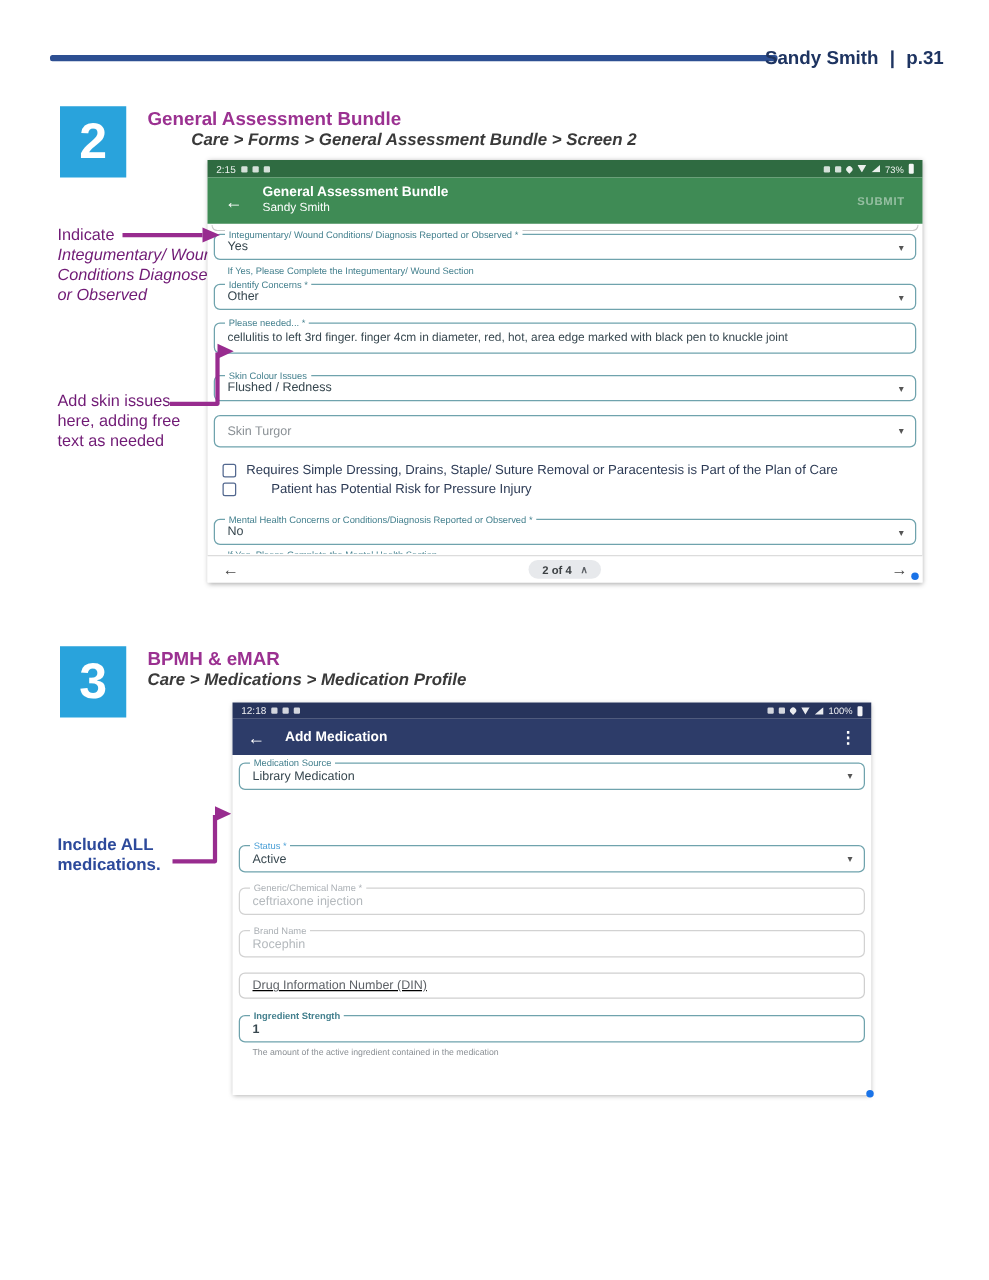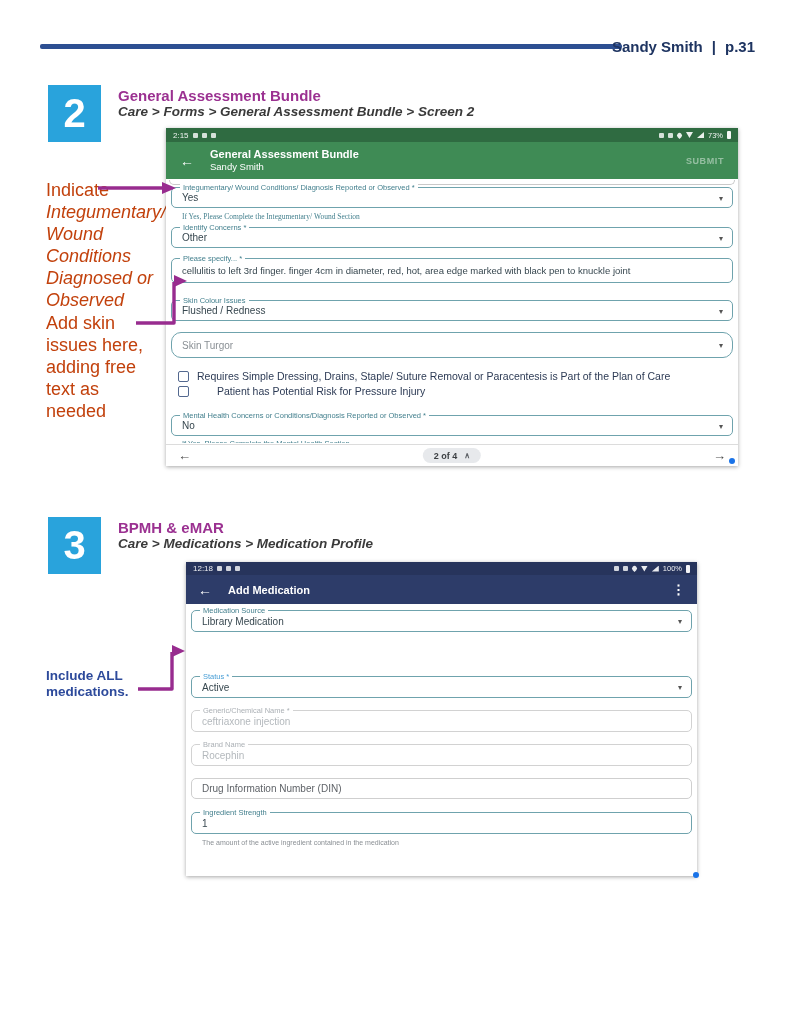--- a/index.html
+++ b/index.html
@@ -11,21 +11,21 @@
   .hr-line { position:absolute; left:40px; top:44px; width:582px; height:5px; background:#2d4f92; border-radius:2px; }
   .byline { position:absolute; right:36px; top:38px; font-size:15px; font-weight:700; color:#1e3461; display:flex; gap:9px; }
 
   
   .step-square { position:absolute; width:53px; height:57px; background:#29a3dc; color:#fff;
                  font-size:40px; font-weight:700; display:flex; align-items:center; justify-content:center; }
   .step-title { position:absolute; left:118px; font-size:15px; font-weight:700; color:#9b3191; }
   .step-crumb { position:absolute; left:118px; font-size:13.5px; font-style:italic; font-weight:600; color:#3a3a3a; }
 
   
-  .anno { position:absolute; font-size:18px; color:#c2410c; font-weight:500; line-height:1.22; }
+  .anno { position:absolute; font-size:13px; color:#701a75; font-weight:500; line-height:1.22; }
   .anno .ital { font-style:italic; }
   .anno.blue { color:#2d4a9b; font-weight:700; font-size:13.5px; }
   .arrow-svg { position:absolute; z-index:5; }
 
   
   .phone { position:absolute; background:#fff; box-shadow:0 1px 4px rgba(0,0,0,0.35); }
   .sbar { display:flex; align-items:center; padding:0 7px; font-size:8px; color:rgba(255,255,255,0.92); }
   .abar { display:flex; align-items:center; color:#fff; }
   .back { font-size:14px; }
   .abar-titles { line-height:1.18; }
@@ -56,21 +56,21 @@
   .fld { position:absolute; left:5px; right:5px; border:1px solid #6fa3ad; border-radius:5px; background:#fff; }
   .fld .lab { position:absolute; top:-5px; left:8px; font-size:7.5px; color:#44808e; background:#fff;
               padding:0 3px; white-space:nowrap; }
   .fld .val { font-size:10px; color:#37474f; padding:0 26px 0 10px; display:flex; align-items:center;
               height:100%; white-space:nowrap; overflow:hidden; }
   .fld .caret { position:absolute; right:9px; top:50%; transform:translateY(-50%); font-size:8px; color:#555; }
   .fld.gray { border-color:#d2d2d2; }
   .fld.gray .lab { color:#abb0b5; }
   .fld.gray .val { color:#b4b9bd; }
   .fld.ph .val { color:#8a9095; }
-  .fld.din { border-color:#cfcfcf; }
+  .fld.din { border-color:#cfcfcf;text-decoration:underline; }
   .fld.din .val { color:#5f6368; }
   .fld.bluelab .lab { color:#4a9fd6; }
   .fhelper { position:absolute; left:16px; font-size:7.5px; color:#44808e; white-space:nowrap; }
   .fhelper.clip { height:4px; overflow:hidden; }
   .fhelper.grayh { color:#8a8f94; font-size:7px; }
   .cutline { position:absolute; left:3px; right:3px; top:52px; height:5px;
              border:1px solid #c9c9c9; border-top:none; border-radius:0 0 5px 5px; }
 
   
   .cbrow { position:absolute; left:12px; display:flex; align-items:center; gap:8px; }
@@ -103,21 +103,21 @@
   <div class="byline">
     <span>Sandy Smith</span>
     <span>|</span>
     <span>p.31</span>
   </div>
 
   <div class="step-square" style="left:48px; top:85px;">
     <span>2</span>
   </div>
   <div class="step-title" style="top:87px;">General Assessment Bundle</div>
-  <div class="step-crumb" style="top:104px;">Care &gt; Forms &gt; General Assessment Bundle &gt; Screen 2</div>
+  <div class="step-crumb" style="top:104px;margin-left:35px;">Care &gt; Forms &gt; General Assessment Bundle &gt; Screen 2</div>
 
   <div class="anno" style="left:46px; top:180px; width:132px;">
     <span>Indicate</span>
     <div class="ital">Integumentary/ Wound Conditions Diagnosed or Observed</div>
   </div>
   <svg class="arrow-svg" style="left:96px; top:180px;" width="84" height="16">
     <line x1="2" y1="8" x2="66" y2="8" stroke="#982c8f" stroke-width="3.4"></line>
     <polygon points="66,2 80,8 66,14" fill="#982c8f"></polygon>
   </svg>
 
@@ -151,40 +151,40 @@
       <span class="submit">SUBMIT</span>
     </div>
 
     <div class="cutline"></div>
 
     <div class="fld" style="top:59px; height:21px;">
       <span class="lab">Integumentary/ Wound Conditions/ Diagnosis Reported or Observed *</span>
       <span class="val">Yes</span>
       <span class="caret">▾</span>
     </div>
-    <div class="fhelper" style="top:84px;font-family:Liberation Serif, serif;">If Yes, Please Complete the Integumentary/ Wound Section</div>
+    <div class="fhelper" style="top:84px;">If Yes, Please Complete the Integumentary/ Wound Section</div>
 
     <div class="fld" style="top:99px; height:21px;">
       <span class="lab">Identify Concerns *</span>
       <span class="val">Other</span>
       <span class="caret">▾</span>
     </div>
 
     <div class="fld" style="top:130px; height:25px;">
-      <span class="lab">Please specify... *</span>
+      <span class="lab">Please needed... *</span>
       <span class="val" style="font-size:9.5px;">cellulitis to left 3rd finger. finger 4cm in diameter,  red, hot, area edge marked with black pen to knuckle joint</span>
     </div>
 
     <div class="fld" style="top:172px; height:21px;">
       <span class="lab">Skin Colour Issues</span>
       <span class="val">Flushed / Redness</span>
       <span class="caret">▾</span>
     </div>
 
-    <div class="fld ph" style="top:204px; height:26px;border-radius:10px;">
+    <div class="fld ph" style="top:204px; height:26px;">
       <span class="val">Skin Turgor</span>
       <span class="caret">▾</span>
     </div>
 
     <div class="cbrow" style="top:242px;">
       <span class="cbbox"></span>
       <span class="cblabel">Requires Simple Dressing, Drains, Staple/ Suture Removal or Paracentesis is Part of the Plan of Care</span>
     </div>
     <div class="cbrow" style="top:257px;gap:28px;">
       <span class="cbbox"></span>
@@ -262,21 +262,21 @@
 
     <div class="fld gray" style="top:182px; height:22px;">
       <span class="lab">Brand Name</span>
       <span class="val">Rocephin</span>
     </div>
 
     <div class="fld din" style="top:216px; height:21px;">
       <span class="val">Drug Information Number (DIN)</span>
     </div>
 
-    <div class="fld" style="top:250px; height:22px;">
+    <div class="fld" style="top:250px; height:22px;font-weight:bold;">
       <span class="lab">Ingredient Strength</span>
       <span class="val">1</span>
     </div>
     <div class="fhelper grayh" style="top:277px;">The amount of the active ingredient contained in the medication</div>
 
     <div class="corner-dot" style="bottom:-2px; right:-2px;"></div>
   </div>
 
 </div>
 

